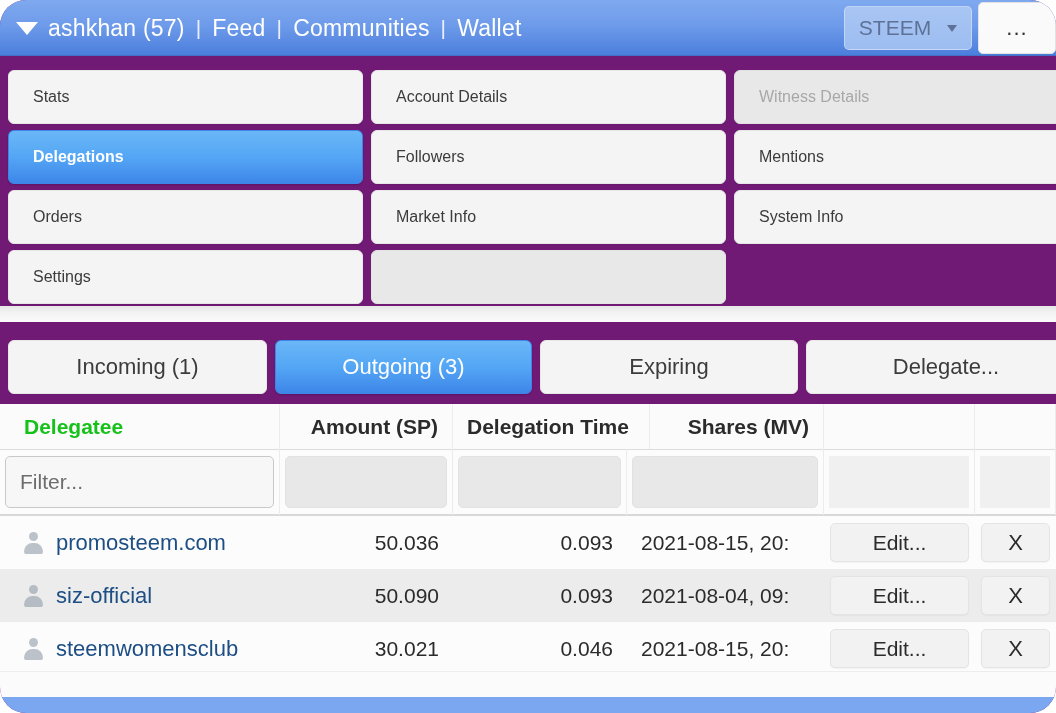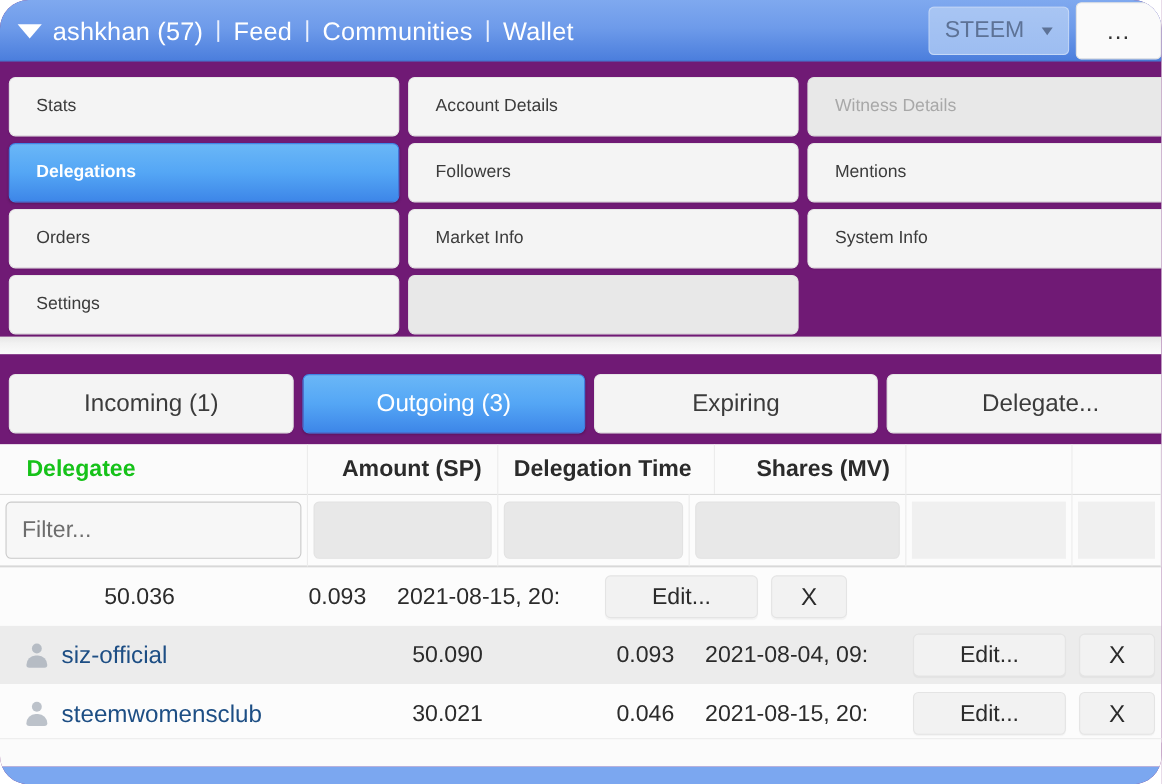--- a/index.html
+++ b/index.html
@@ -413,20 +413,27 @@
       </div>
       <div class="fcell c5">
         <div class="fplain"></div>
       </div>
       <div class="fcell c6">
         <div class="fplain"></div>
       </div>
     </div>
 
     <div class="row trow">
+      <div class="td c1 name">
+        <span class="person-icon">
+          <span class="head"></span>
+            <span class="body"></span>
+        </span>
+        <span class="acct-link">promosteem.com</span>
+      </div>
       <div class="td c2 num">50.036</div>
       <div class="td c3 num">0.093</div>
       <div class="td c4">2021-08-15, 20:</div>
       <div class="td c5 btn">
         <div class="cell-btn">Edit...</div>
       </div>
       <div class="td c6 btn">
         <div class="cell-btn xbtn">X</div>
       </div>
     </div>

